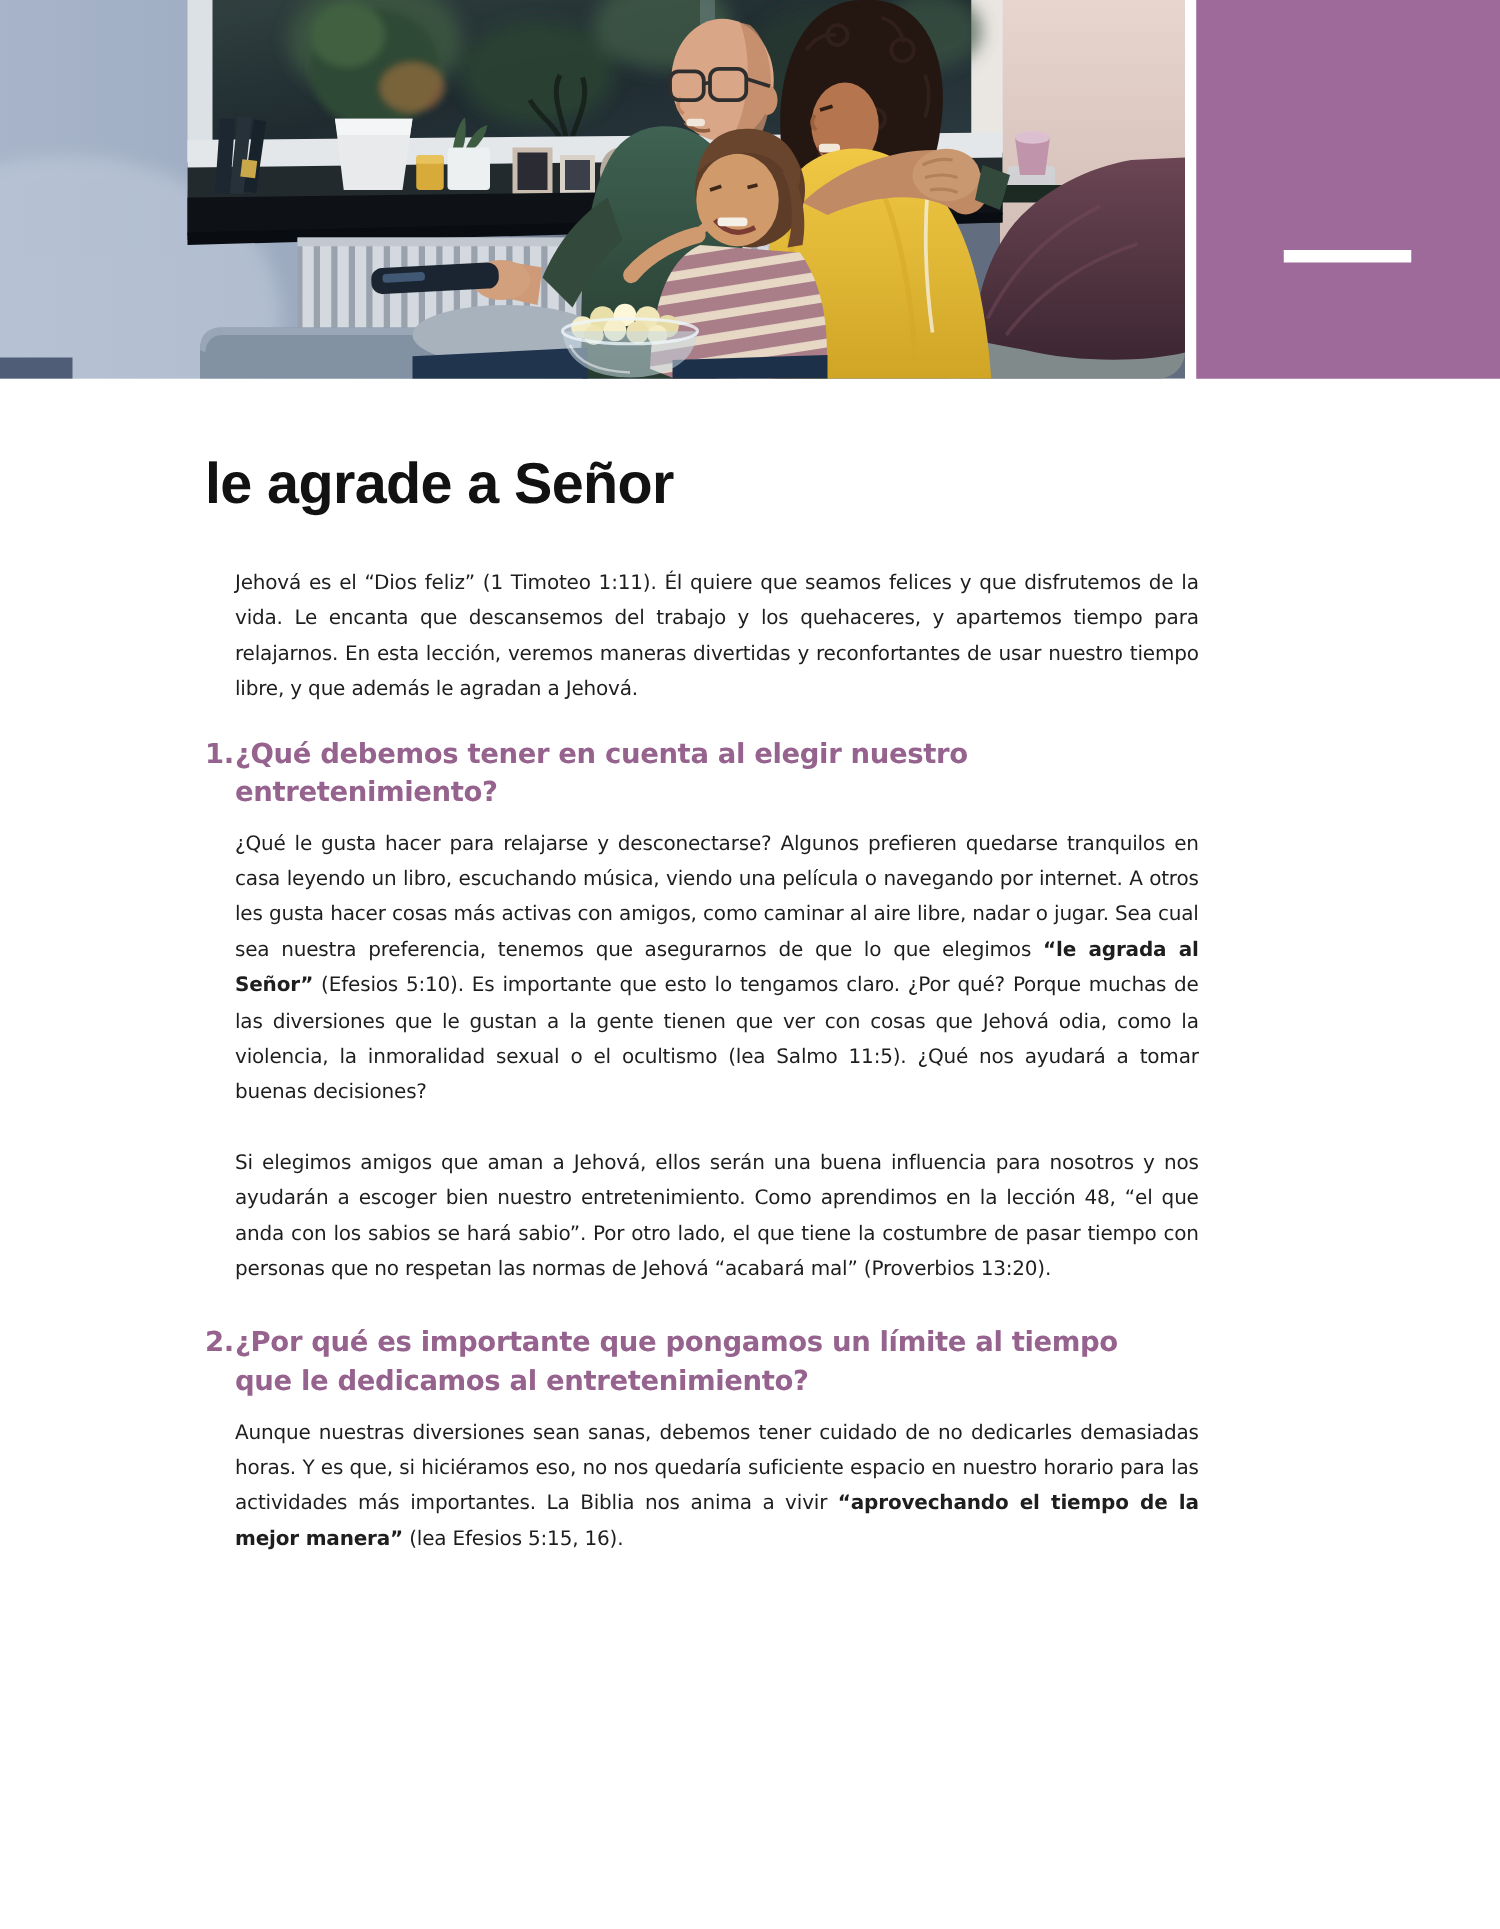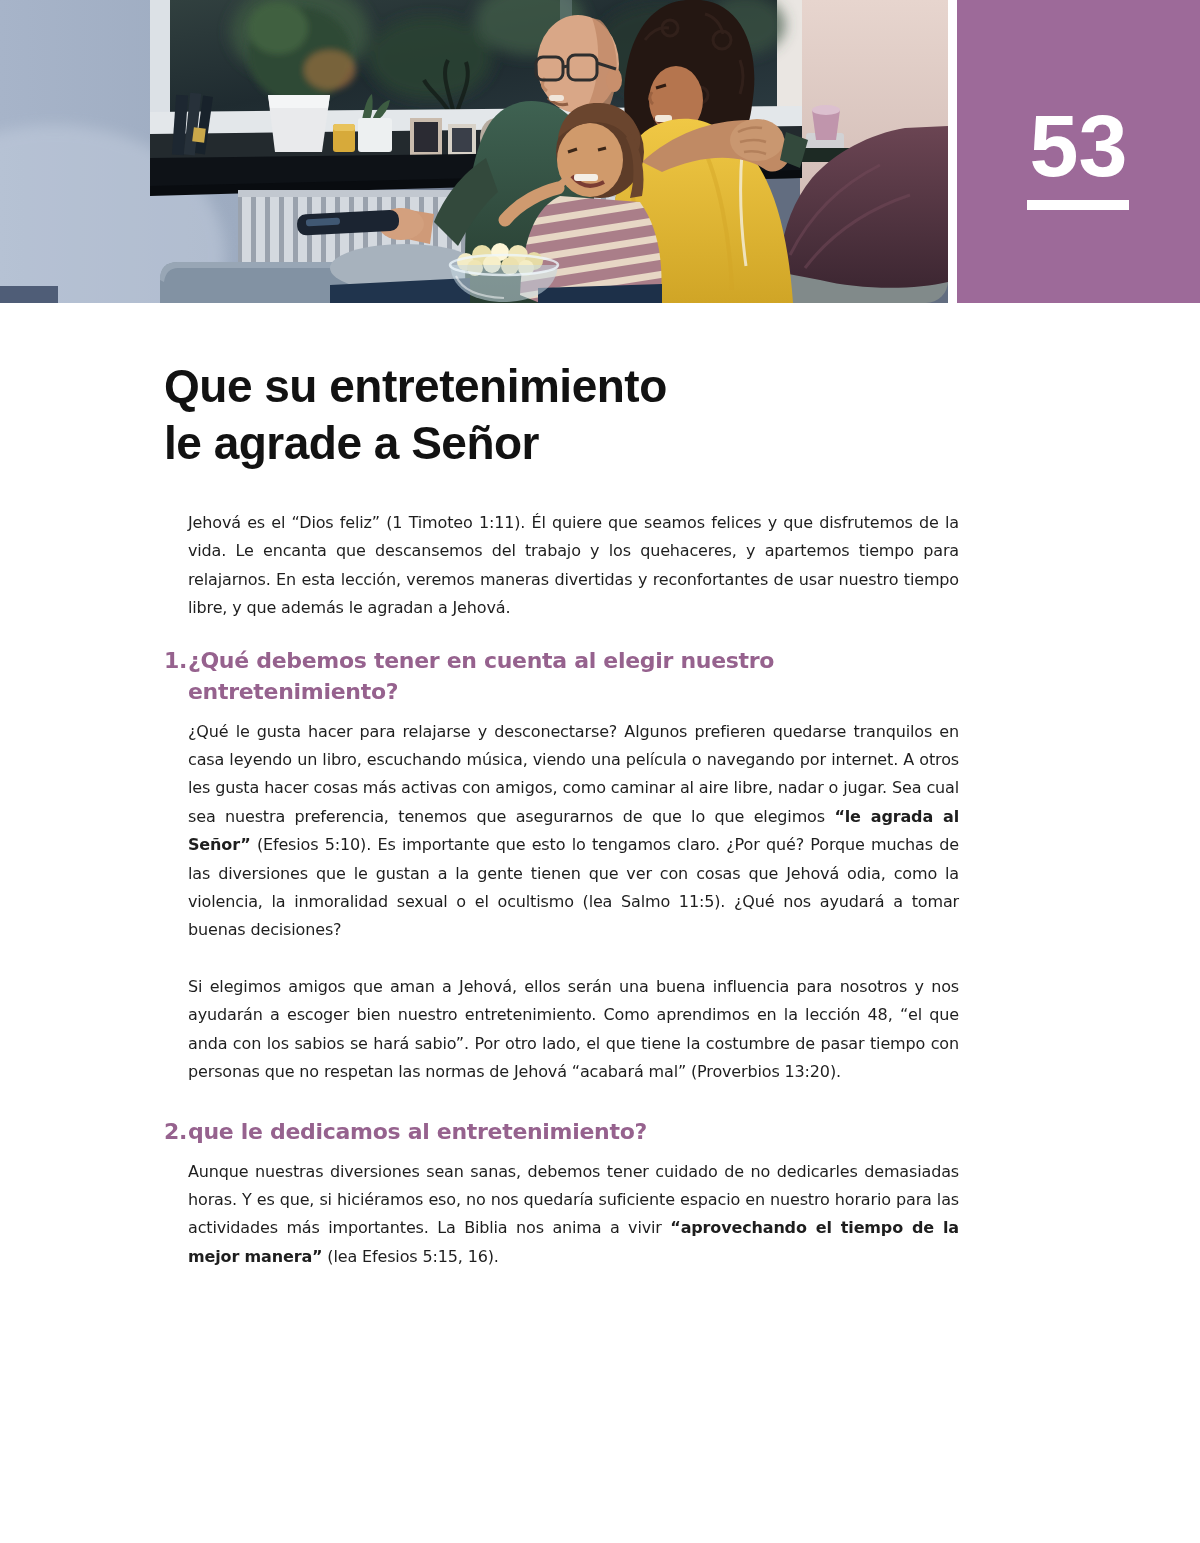--- a/index.html
+++ b/index.html
@@ -271,43 +271,41 @@
           <circle cx="510" cy="266" r="9" fill="#ece1ae"></circle>
         <circle cx="526" cy="268" r="8" fill="#f5edc4"></circle>
         <path d="M450 265 C452 292 478 302 504 302 C530 302 556 292 558 265 Z" fill="#c7d8e2" opacity=".55"></path>
         <ellipse cx="504" cy="265" rx="54" ry="10" fill="none" stroke="#eef6fb" stroke-width="2.5" opacity=".8"></ellipse>
         <path d="M456 276 C462 290 480 297 504 298" stroke="#ffffff" stroke-width="2" fill="none" opacity=".5"></path>
       </g>
     </svg>
   </div>
 
   <div class="lesson-badge">
-    <div class="badge-number">53</div>
     <div class="badge-underline"></div>
   </div>
 
   <div class="content">
     <h1 class="lesson-title">
-      <div>Que su entretenimiento</div>
       <div>le agrade a Señor</div>
     </h1>
 
     <p class="intro">Jehová es el “Dios feliz” (1 Timoteo 1:11). Él quiere que seamos felices y que disfrutemos de la vida. Le encanta que descansemos del trabajo y los quehaceres, y apartemos tiempo para relajarnos. En esta lección, veremos maneras divertidas y reconfortantes de usar nuestro tiempo libre, y que además le agradan a Jehová.</p>
 
     <section>
       <h2 class="question">
         <span class="qnum">1.</span>
         <span class="qtext"><div>¿Qué debemos tener en cuenta al elegir nuestro entretenimiento?</div></span>
       </h2>
       <p class="bodypara"><span>¿Qué le gusta hacer para relajarse y desconectarse? Algunos prefieren quedarse tranquilos en casa leyendo un libro, escuchando música, viendo una película o navegando por internet. A otros les gusta hacer cosas más activas con amigos, como caminar al aire libre, nadar o jugar. Sea cual sea nuestra preferencia, tenemos que asegurarnos de que lo que elegimos </span><strong>“le agrada al Señor”</strong><span> (Efesios 5:10). Es importante que esto lo tengamos claro. ¿Por qué? Porque muchas de las diversiones que le gustan a la gente tienen que ver con cosas que Jehová odia, como la violencia, la inmoralidad sexual o el ocultismo (lea Salmo 11:5). ¿Qué nos ayudará a tomar buenas decisiones?</span></p>
       <p class="bodypara"><span>Si elegimos amigos que aman a Jehová, ellos serán una buena influencia para nosotros y nos ayudarán a escoger bien nuestro entretenimiento. Como aprendimos en la lección 48, “el que anda con los sabios se hará sabio”. Por otro lado, el que tiene la costumbre de pasar tiempo con personas que no respetan las normas de Jehová “acabará mal” (Proverbios 13:20).</span></p>
     </section>
 
     <section>
       <h2 class="question second">
         <span class="qnum">2.</span>
-        <span class="qtext"><div>que le dedicamos al entretenimiento?</div></span>
+        <span class="qtext"><div>¿Por qué es importante que pongamos un límite al tiempo</div><div>que le dedicamos al entretenimiento?</div></span>
       </h2>
       <p class="bodypara"><span>Aunque nuestras diversiones sean sanas, debemos tener cuidado de no dedicarles demasiadas horas. Y es que, si hiciéramos eso, no nos quedaría suficiente espacio en nuestro horario para las actividades más importantes. La Biblia nos anima a vivir </span><strong>“aprovechando el tiempo de la mejor manera”</strong><span> (lea Efesios 5:15, 16).</span></p>
     </section>
   </div>
 
 </div>
 
 </body></html>

